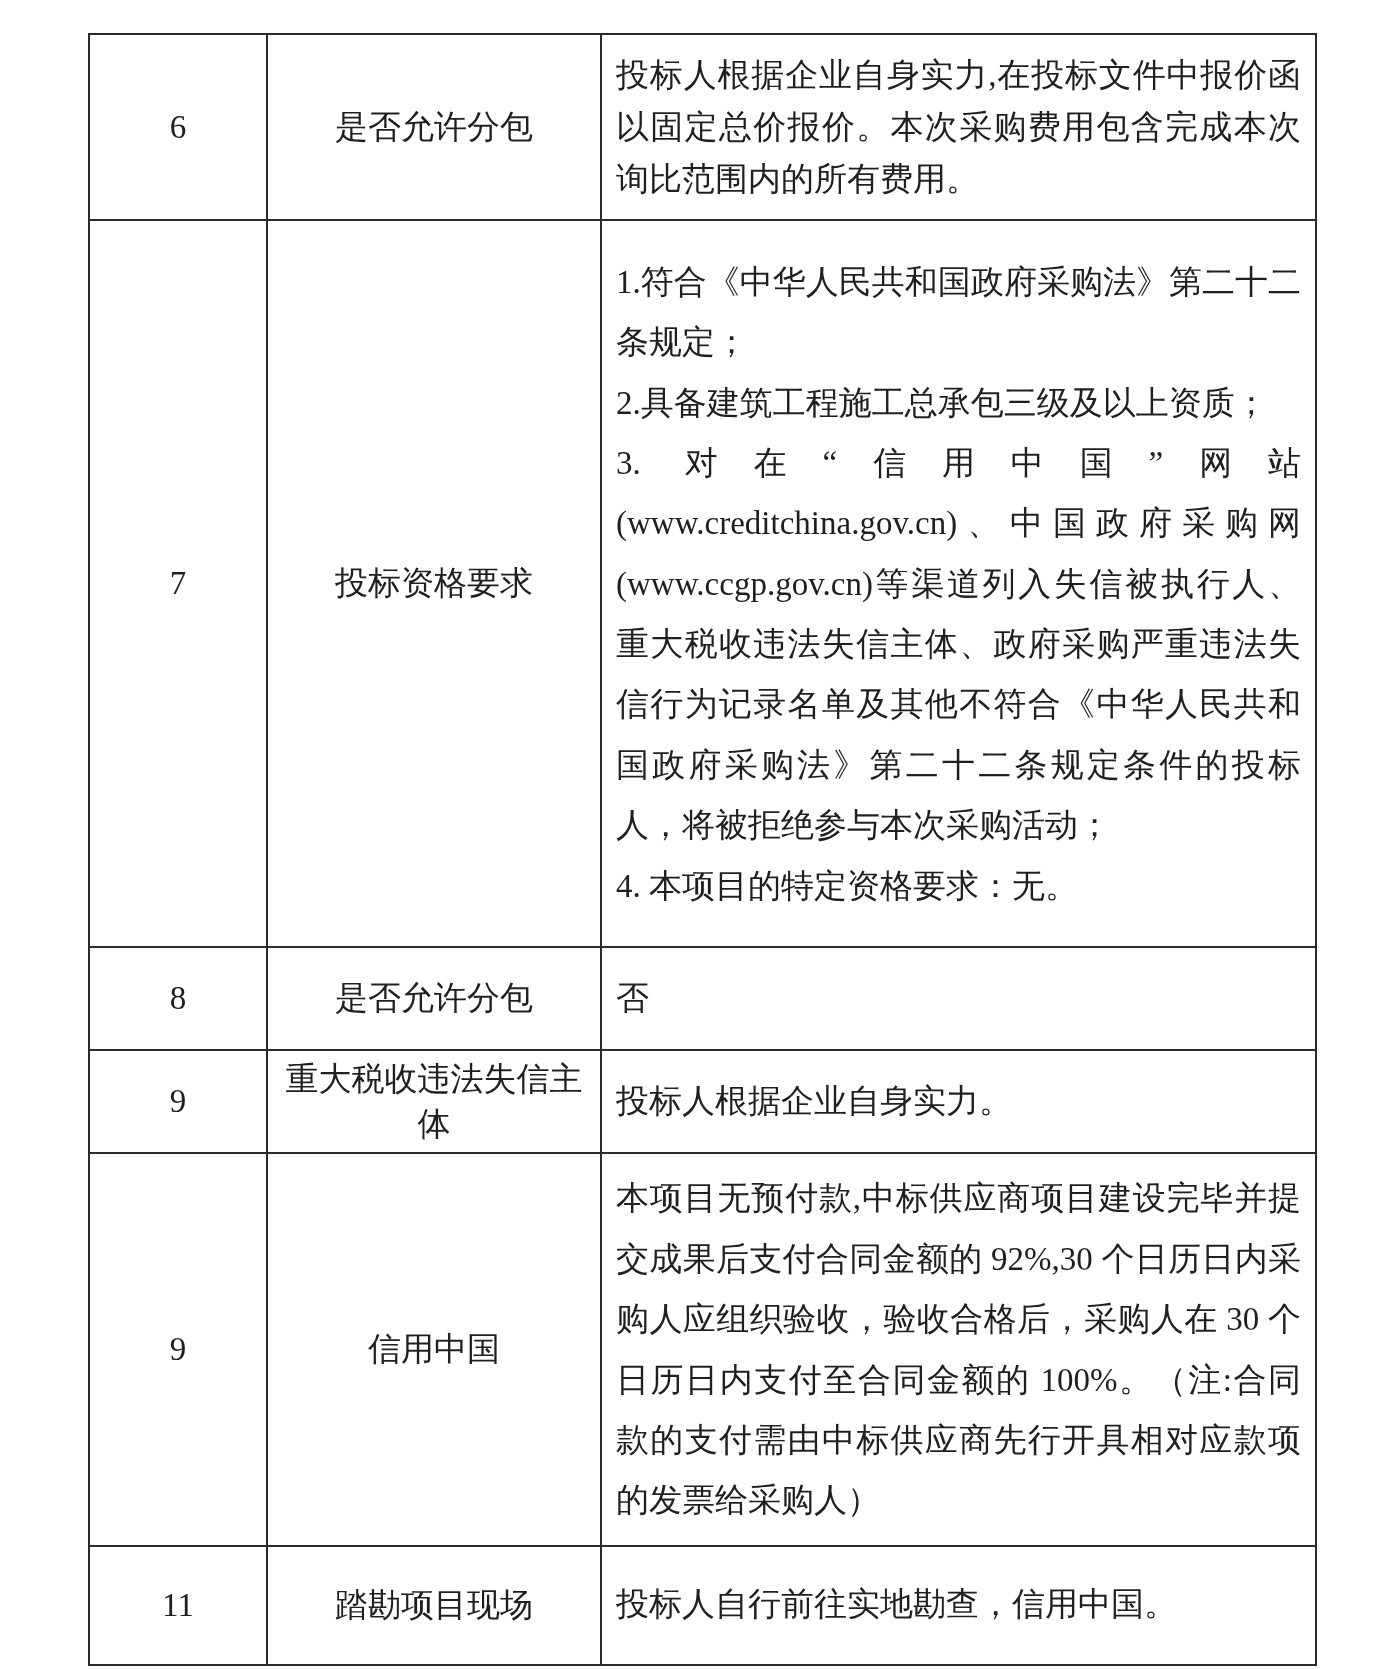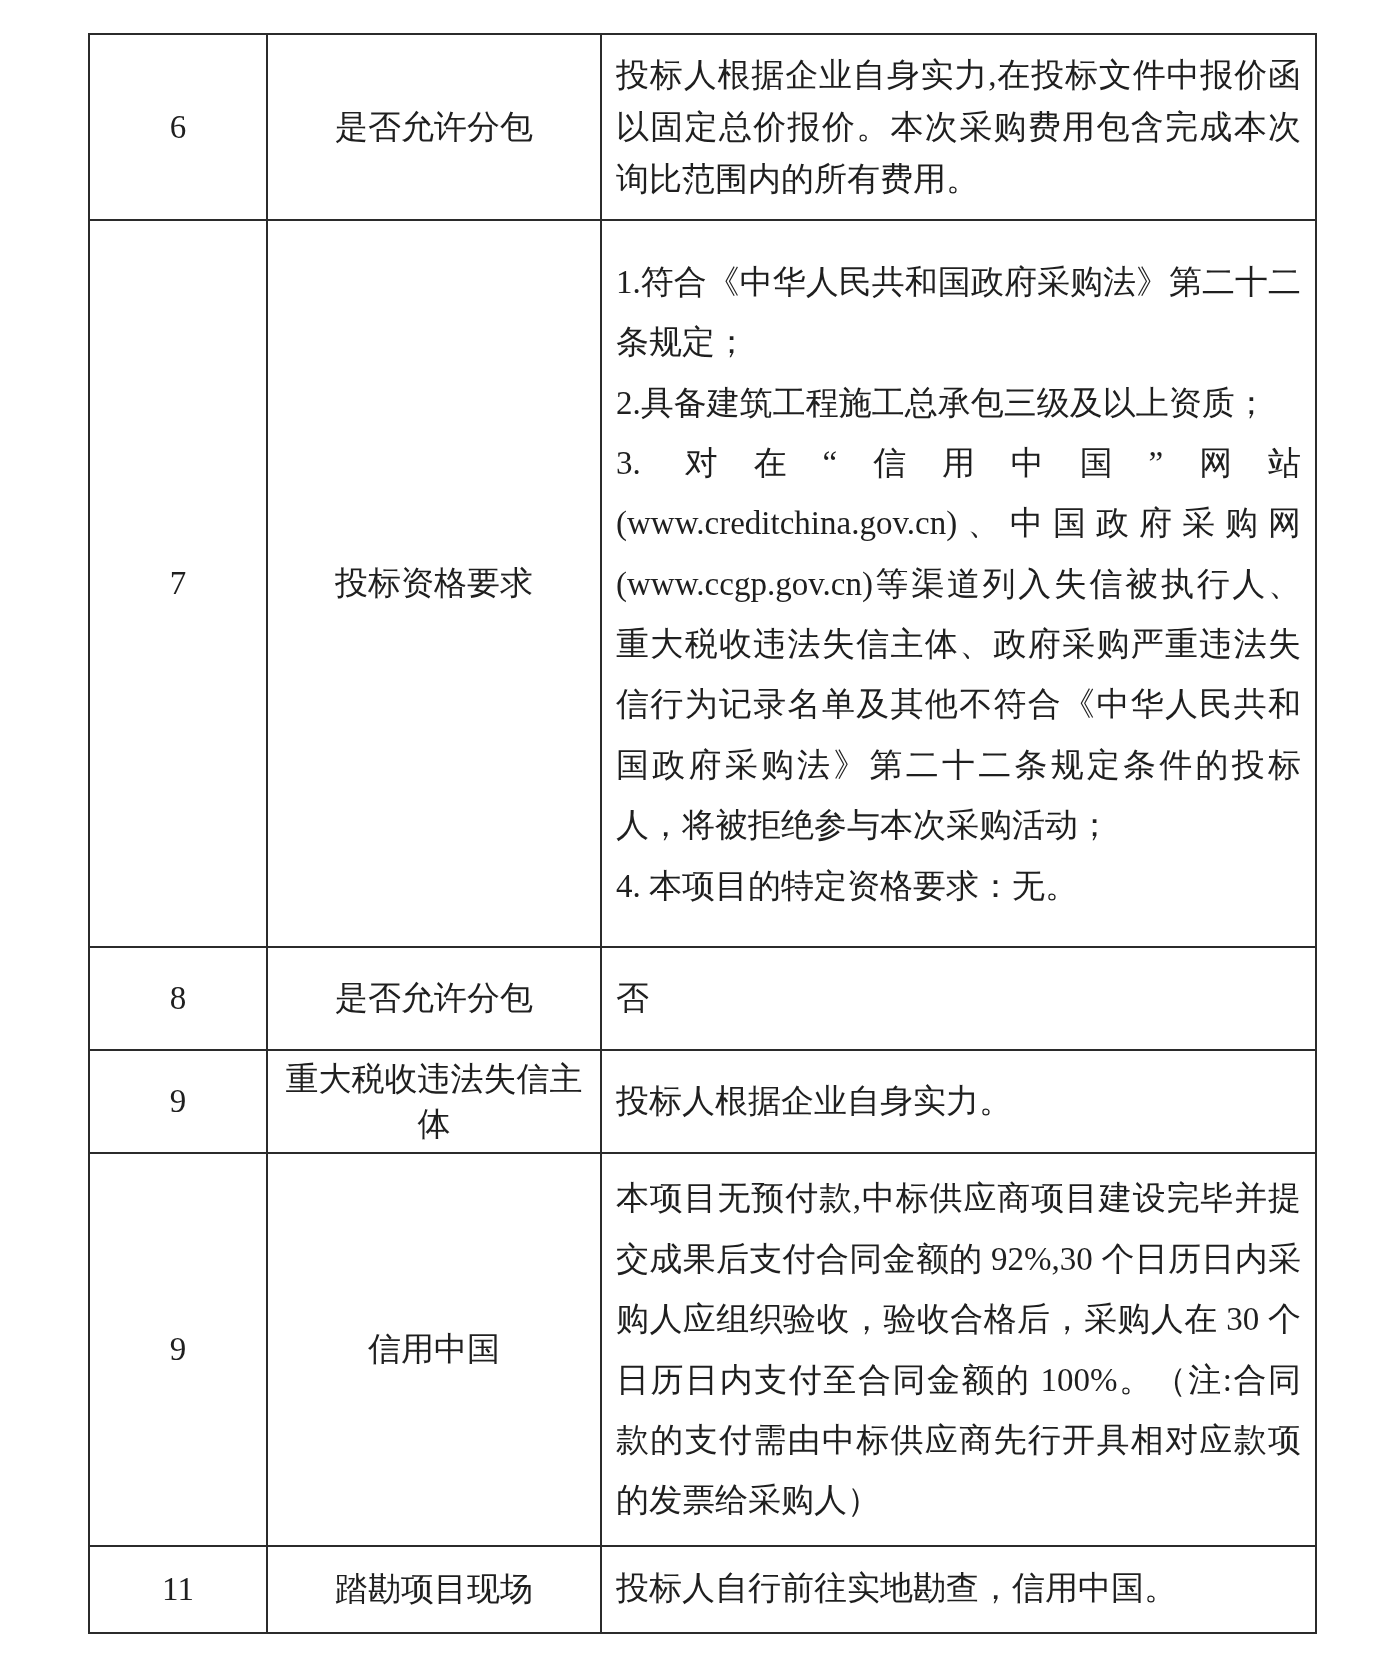--- a/index.html
+++ b/index.html
@@ -44,21 +44,21 @@
     text-align: justify;
     padding: 14px 14px 14px 14px;
   }
   .para { margin: 0; }
   
   tr.r6  { height: 170px; }
   tr.r7  { height: 727px; }
   tr.r8  { height: 103px; }
   tr.r9  { height: 103px; }
   tr.r10 { height: 373px; }
-  tr.r11 { height: 87px; }
+  tr.r11 { height: 119px; }
   
   .lh-tight  { line-height: 1.58; }
   .lh-wide   { line-height: 1.83; }
   .lh-single { line-height: 1.5; }
 </style>
 </head>
 <body>
 
 <div class="page">
   <table class="doc-table">

